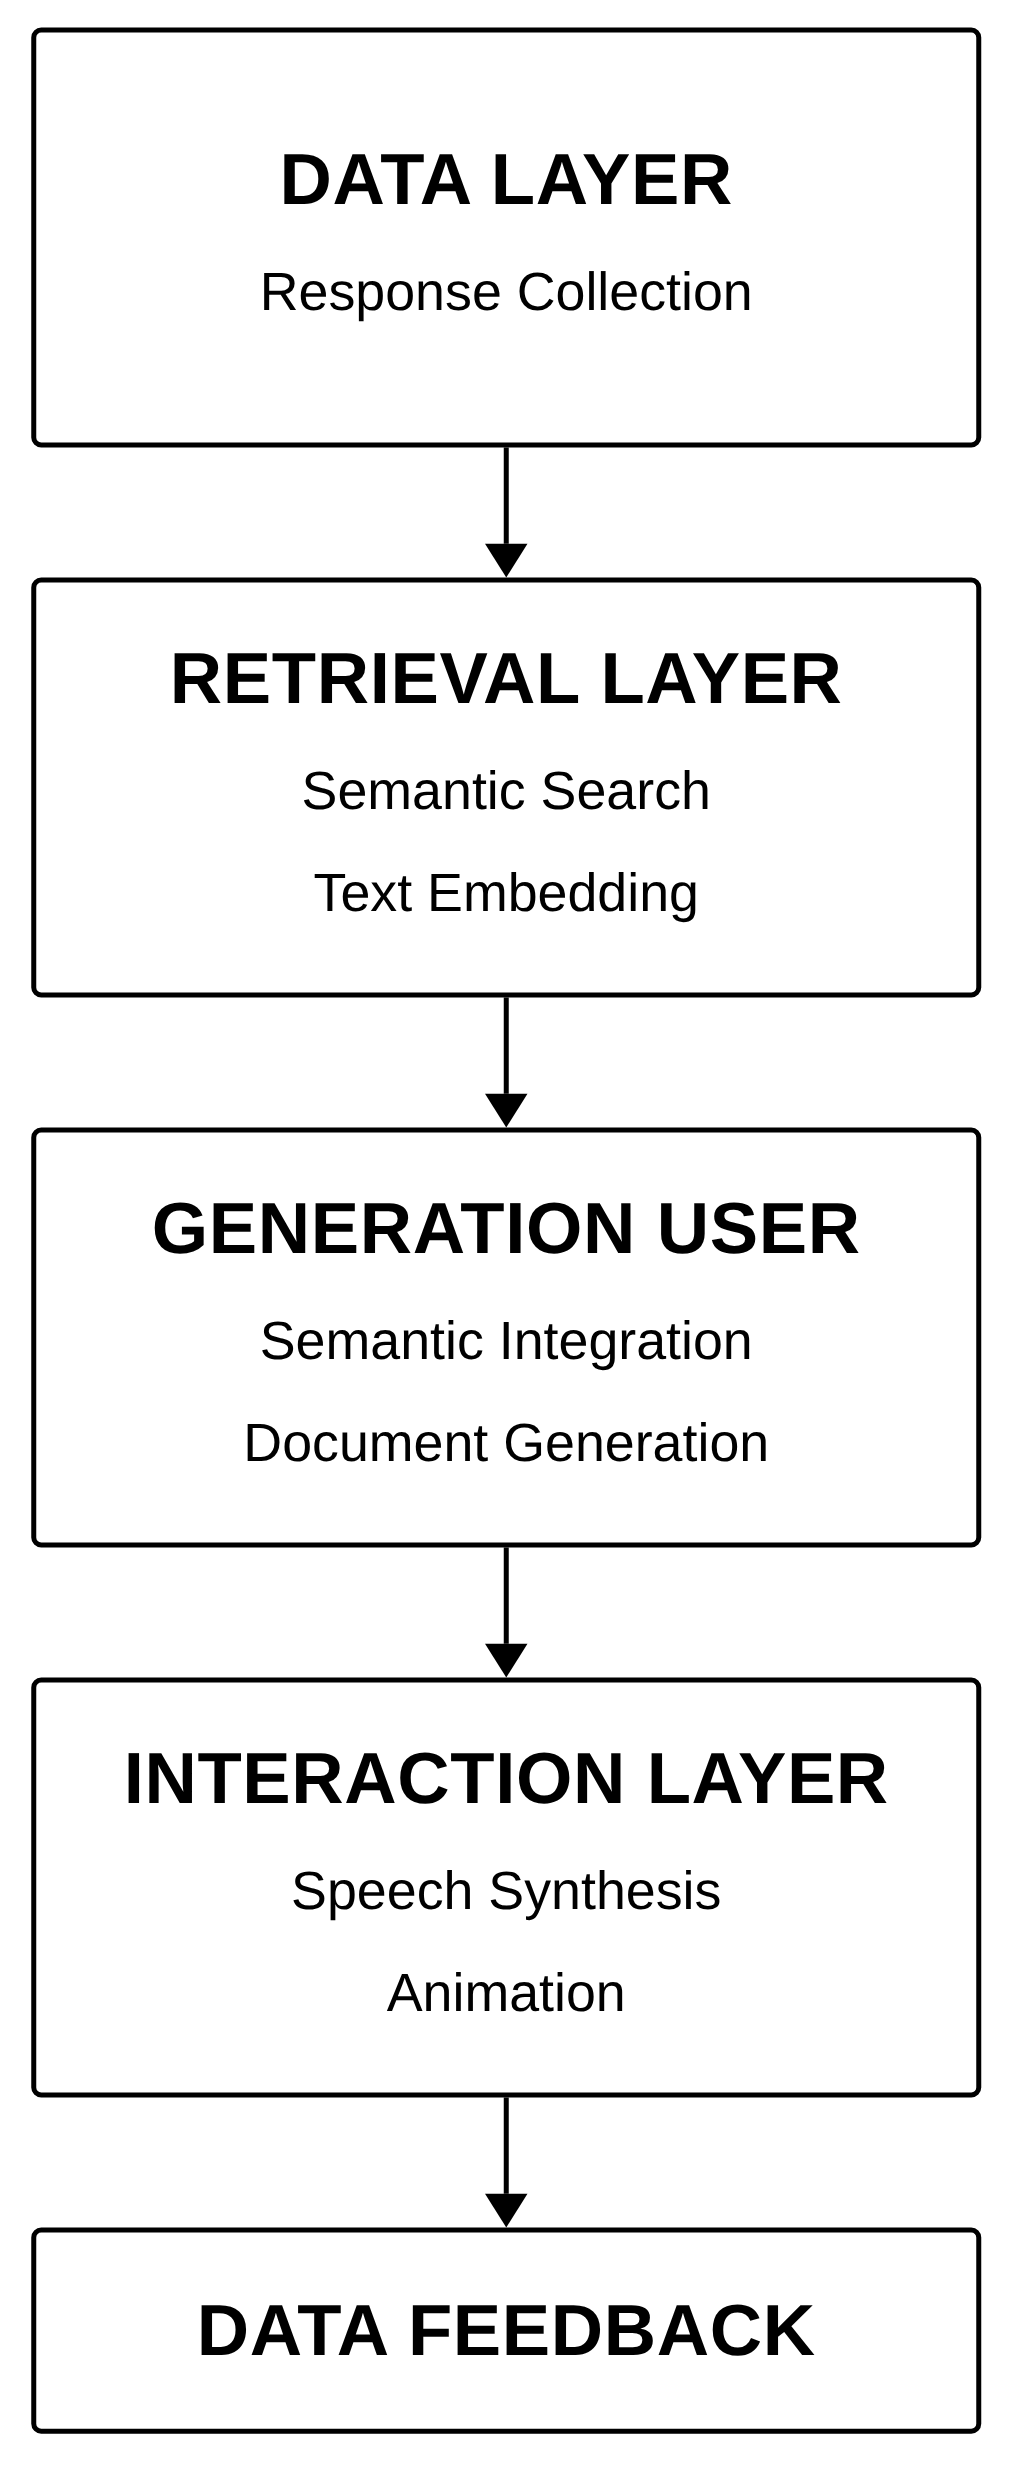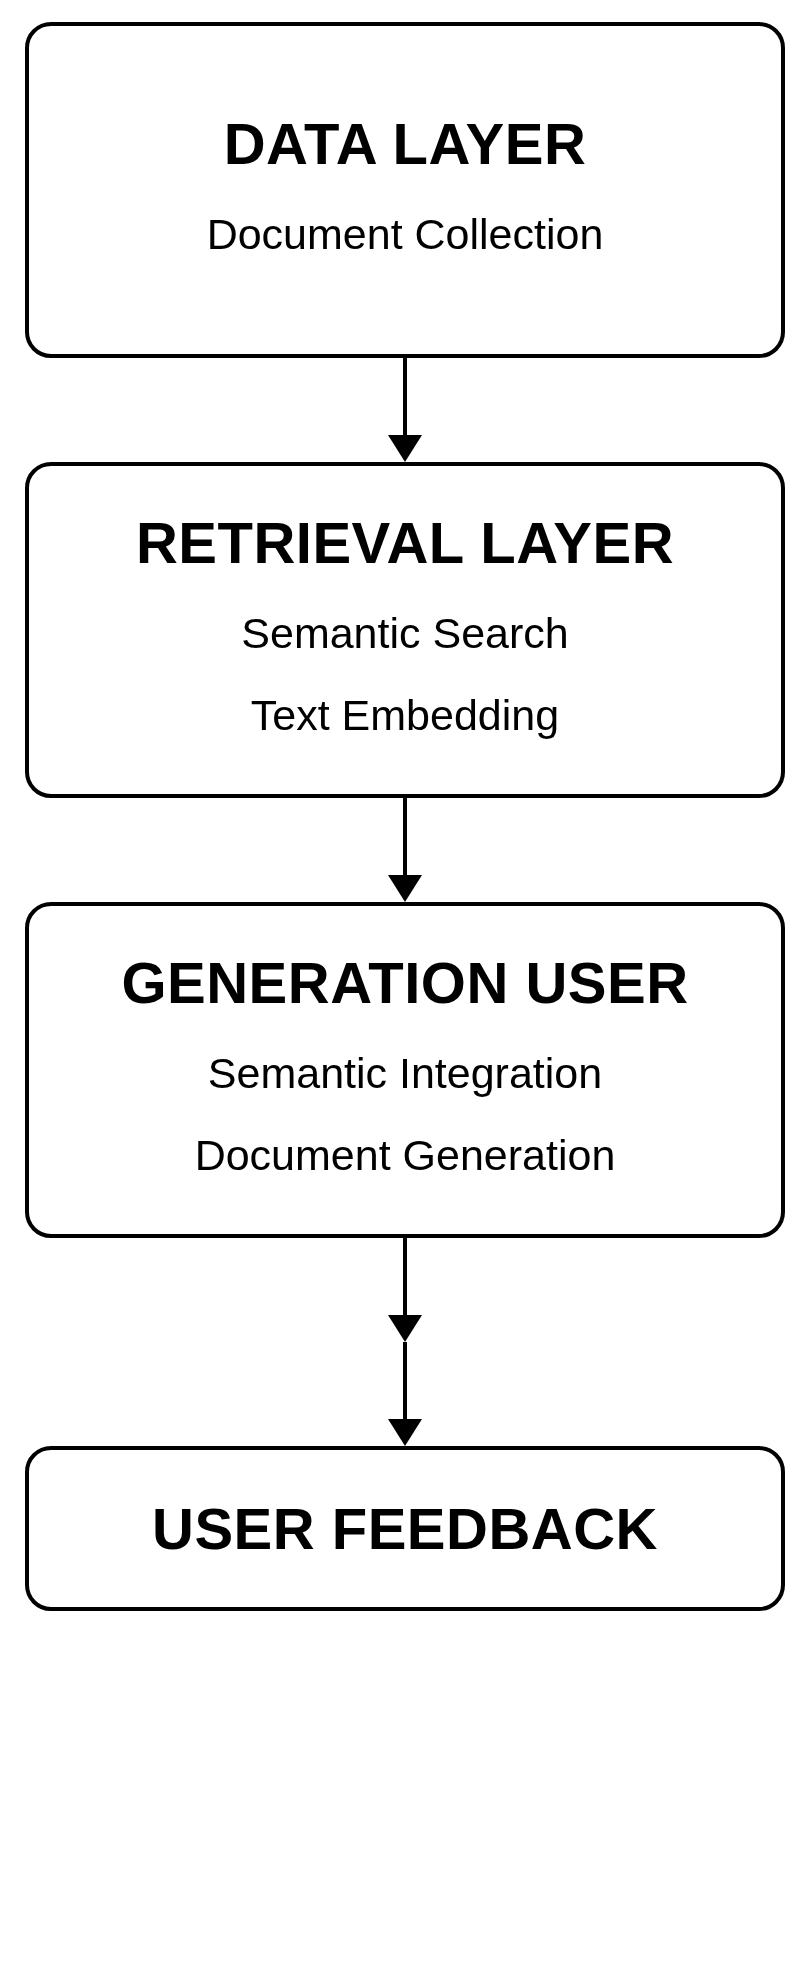--- a/index.html
+++ b/index.html
@@ -20,21 +20,21 @@
     height: 1980px;
     padding-top: 22px;
     display: flex;
     flex-direction: column;
     align-items: center;
   }
   .node {
     box-sizing: border-box;
     width: 760px;
     border: 4px solid #000000;
-    border-radius: 26px;
+    border-radius: 8px;
     background: #ffffff;
     display: flex;
     flex-direction: column;
     align-items: center;
     justify-content: center;
     flex: none;
   }
   .node-tall { height: 336px; }
   .node-short { height: 165px; }
   .node-title {
@@ -71,21 +71,21 @@
     border-top: 27px solid #000000;
   }
 </style>
 </head>
 <body>
 
 <div class="flowchart">
 
   <div class="node node-tall">
     <div class="node-title">DATA LAYER</div>
-    <div class="node-line">Document Collection</div>
+    <div class="node-line">Response Collection</div>
   </div>
 
   <div class="arrow">
     <div class="arrow-line"></div>
     <div class="arrow-head"></div>
   </div>
 
   <div class="node node-tall">
     <div class="node-title">RETRIEVAL LAYER</div>
     <div class="node-line">Semantic Search</div>
@@ -101,23 +101,28 @@
     <div class="node-title">GENERATION USER</div>
     <div class="node-line">Semantic Integration</div>
     <div class="node-line">Document Generation</div>
   </div>
 
   <div class="arrow">
     <div class="arrow-line"></div>
     <div class="arrow-head"></div>
   </div>
 
+  <div class="node node-tall">
+    <div class="node-title">INTERACTION LAYER</div>
+    <div class="node-line">Speech Synthesis</div>
+    <div class="node-line">Animation</div>
+  </div>
 
   <div class="arrow">
     <div class="arrow-line"></div>
     <div class="arrow-head"></div>
   </div>
 
   <div class="node node-short">
-    <div class="node-title">USER FEEDBACK</div>
+    <div class="node-title">DATA FEEDBACK</div>
   </div>
 
 </div>
 
 </body></html>

